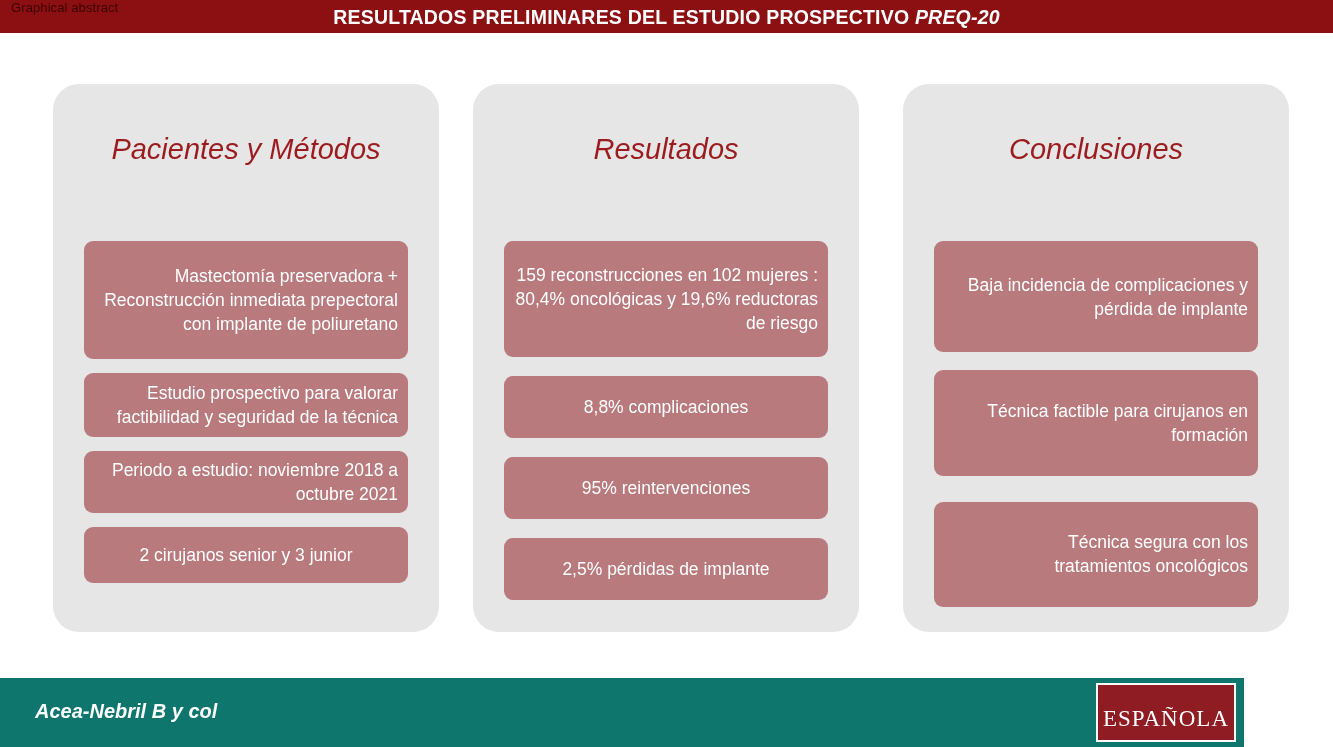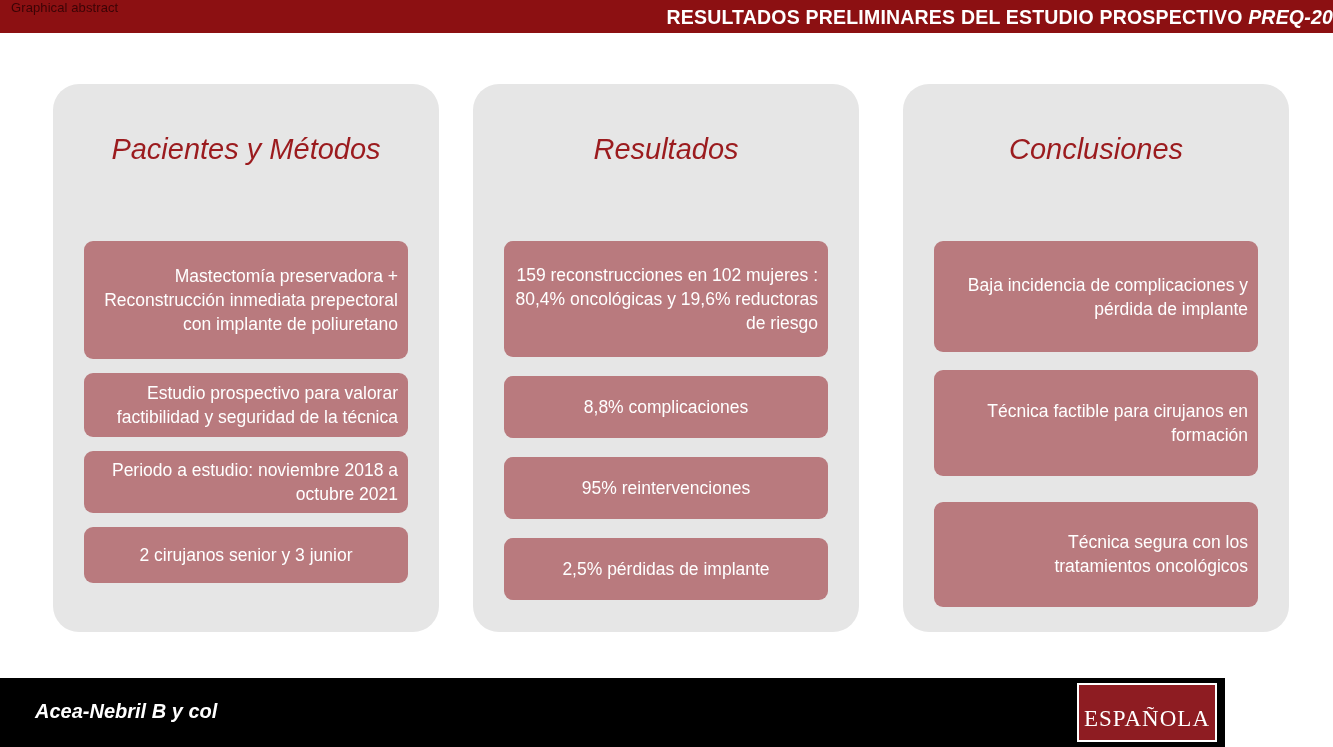--- a/index.html
+++ b/index.html
@@ -39,21 +39,21 @@
     color: #3b0406;
     font-family: "Liberation Sans", sans-serif;
     letter-spacing: 0.1px;
     white-space: nowrap;
   }
   .banner-title {
     position: absolute;
     left: 0;
     right: 0;
     top: 6px;
-    text-align: right;
+    text-align: center;
     color: #ffffff;
     font-size: 19.5px;
     font-weight: bold;
     letter-spacing: 0.2px;
     white-space: nowrap;
     font-family: "Liberation Sans", sans-serif;
   }
   .banner-title .em {
     font-style: italic;
     font-weight: bold;
@@ -135,21 +135,22 @@
   .panel-2 .item:nth-child(2) { height: 106px; margin-bottom: 26px; }
   .panel-2 .item:nth-child(3) { height: 106px; padding-left: 48px; }
 
   
   .bottom-banner {
     position: absolute;
     left: 0;
     top: 678px;
     width: 1225px;
     height: 69px;
-    background: #000000;
+    background: #0f766e;
+    padding-left: 19px;
   }
   .author {
     position: absolute;
     left: 35px;
     top: 22px;
     color: #ffffff;
     font-size: 20px;
     font-weight: bold;
     font-style: italic;
     font-family: "Liberation Sans", sans-serif;

